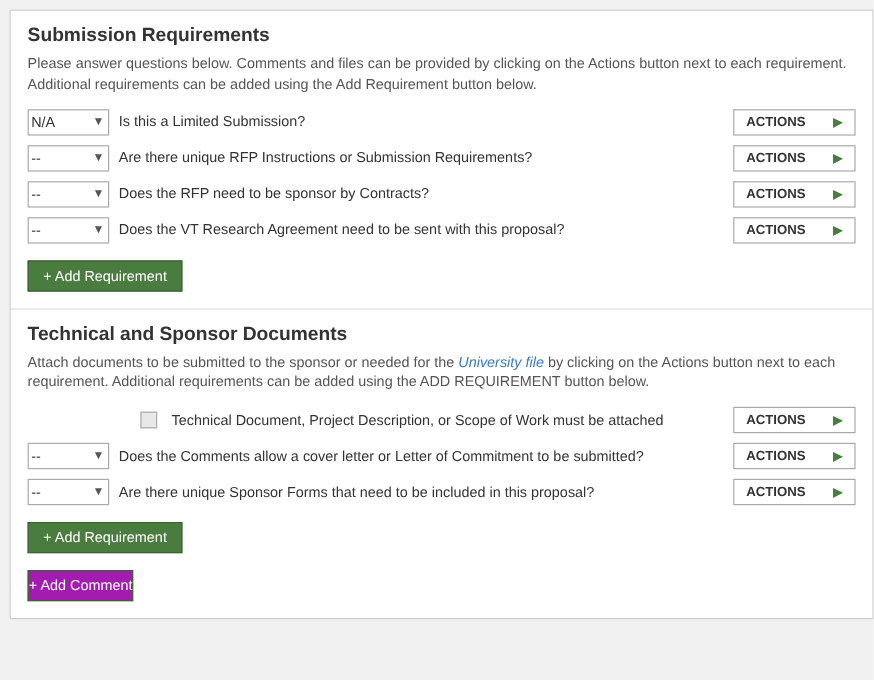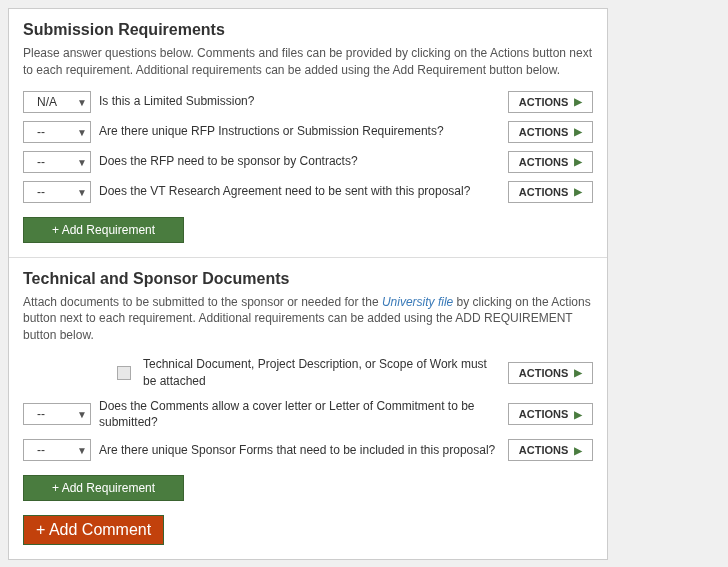--- a/index.html
+++ b/index.html
@@ -5,21 +5,21 @@
     * { box-sizing: border-box; margin: 0; padding: 0; }
     body {
       font-family: Arial, sans-serif;
       font-size: 13px;
       background: #f0f0f0;
       padding: 8px;
     }
     .main-container {
       background: #fff;
       border: 1px solid #ccc;
-      width: 600px;
+      width: 720px;
     }
     .section {
       padding: 12px 14px 14px 14px;
       border-bottom: 1px solid #ddd;
     }
     .section:last-child { border-bottom: none; }
     .section-title {
       font-size: 16px;
       font-weight: bold;
       color: #333;
@@ -41,21 +41,21 @@
     .select-wrapper {
       position: relative;
       display: inline-block;
       flex-shrink: 0;
     }
     .req-select {
       appearance: none;
       -webkit-appearance: none;
       background: #fff;
       border: 1px solid #aaa;
-      padding: 3px 22px 3px 13px;
+      padding: 3px 22px 3px 2px;
       font-size: 12px;
       width: 68px;
       cursor: pointer;
       color: #333;
     }
     .select-arrow {
       position: absolute;
       right: 4px;
       top: 50%;
       transform: translateY(-50%);
@@ -81,48 +81,48 @@
       flex-shrink: 0;
       background: #fff;
       border: 1px solid #aaa;
       padding: 4px 10px;
       font-size: 11px;
       font-weight: bold;
       color: #333;
       cursor: pointer;
       display: flex;
       align-items: center;
-      gap: 6px;
+      gap: 23px;
       white-space: nowrap;
       min-width: 80px;
       justify-content: space-between;
     }
     .actions-arrow {
       font-size: 10px;
       color: #4a7c3f;
       font-weight: bold;
     }
     .add-req-btn {
       background: #4a7c3f;
       color: #fff;
       border: 1px solid #3a6330;
-      padding: 5px 28px;
+      padding: 5px 12px;
       font-size: 12px;
       cursor: pointer;
       margin-top: 6px;
       display: inline-flex;
       align-items: center;
       gap: 4px;
     }
     .add-comment-btn {
-      background: #c2410c;
+      background: #a21caf;
       color: #fff;
       border: 1px solid #3a6330;
-      padding: 5px 12px;
-      font-size: 16px;
+      padding: 5px 0;
+      font-size: 12px;
       cursor: pointer;
       margin-top: 6px;
       display: inline-flex;
       align-items: center;
       gap: 4px;
       margin-right: 8px;
     }
     .btn-row {
       display: flex;
       gap: 8px;

